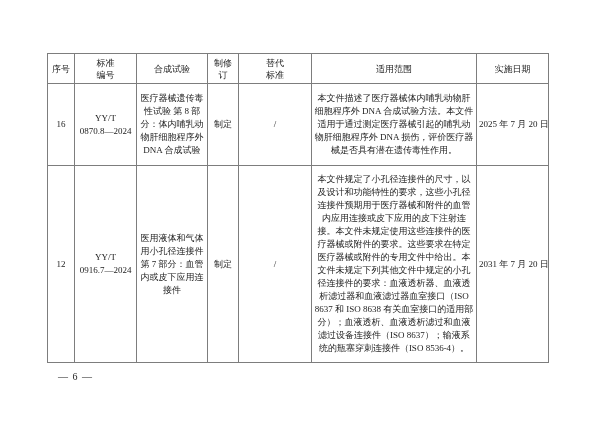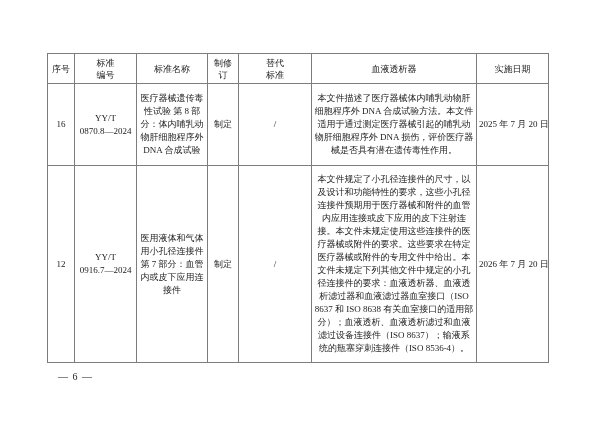--- a/index.html
+++ b/index.html
@@ -71,26 +71,26 @@
       <col style="width:31px">
       <col style="width:73px">
       <col style="width:165px">
       <col style="width:72px">
     </colgroup>
     <thead>
       <tr class="hdr-row">
         <th class="hdr">序号</th>
         <th class="hdr">标准
 编号</th>
-        <th class="hdr">标准名称</th>
+        <th class="hdr">合成试验</th>
         <th class="hdr">制修
 订</th>
         <th class="hdr">替代
 标准</th>
-        <th class="hdr">血液透析器</th>
+        <th class="hdr">适用范围</th>
         <th class="hdr">实施日期</th>
       </tr>
     </thead>
     <tbody>
       <tr class="row-16">
         <td>16</td>
         <td class="std-no">YY/T
 0870.8—2024</td>
         <td class="std-name">医疗器械遗传毒性试验 第 8 部分：体内哺乳动物肝细胞程序外 DNA 合成试验</td>
         <td>制定</td>
@@ -99,20 +99,20 @@
         <td class="date">2025 年 7 月 20 日</td>
       </tr>
       <tr class="row-17">
         <td>12</td>
         <td class="std-no">YY/T
 0916.7—2024</td>
         <td class="std-name">医用液体和气体用小孔径连接件 第 7 部分：血管内或皮下应用连接件</td>
         <td>制定</td>
         <td>/</td>
         <td class="scope">本文件规定了小孔径连接件的尺寸，以及设计和功能特性的要求，这些小孔径连接件预期用于医疗器械和附件的血管内应用连接或皮下应用的皮下注射连接。本文件未规定使用这些连接件的医疗器械或附件的要求。这些要求在特定医疗器械或附件的专用文件中给出。本文件未规定下列其他文件中规定的小孔径连接件的要求：血液透析器、血液透析滤过器和血液滤过器血室接口（ISO 8637 和 ISO 8638 有关血室接口的适用部分）；血液透析、血液透析滤过和血液滤过设备连接件（ISO 8637）；输液系统的瓶塞穿刺连接件（ISO 8536-4）。</td>
-        <td class="date">2026 年 7 月 20 日</td>
+        <td class="date">2031 年 7 月 20 日</td>
       </tr>
     </tbody>
   </table>
 
   <div class="page-number">— 6 —</div>
 
 </div>
 
 </body></html>

